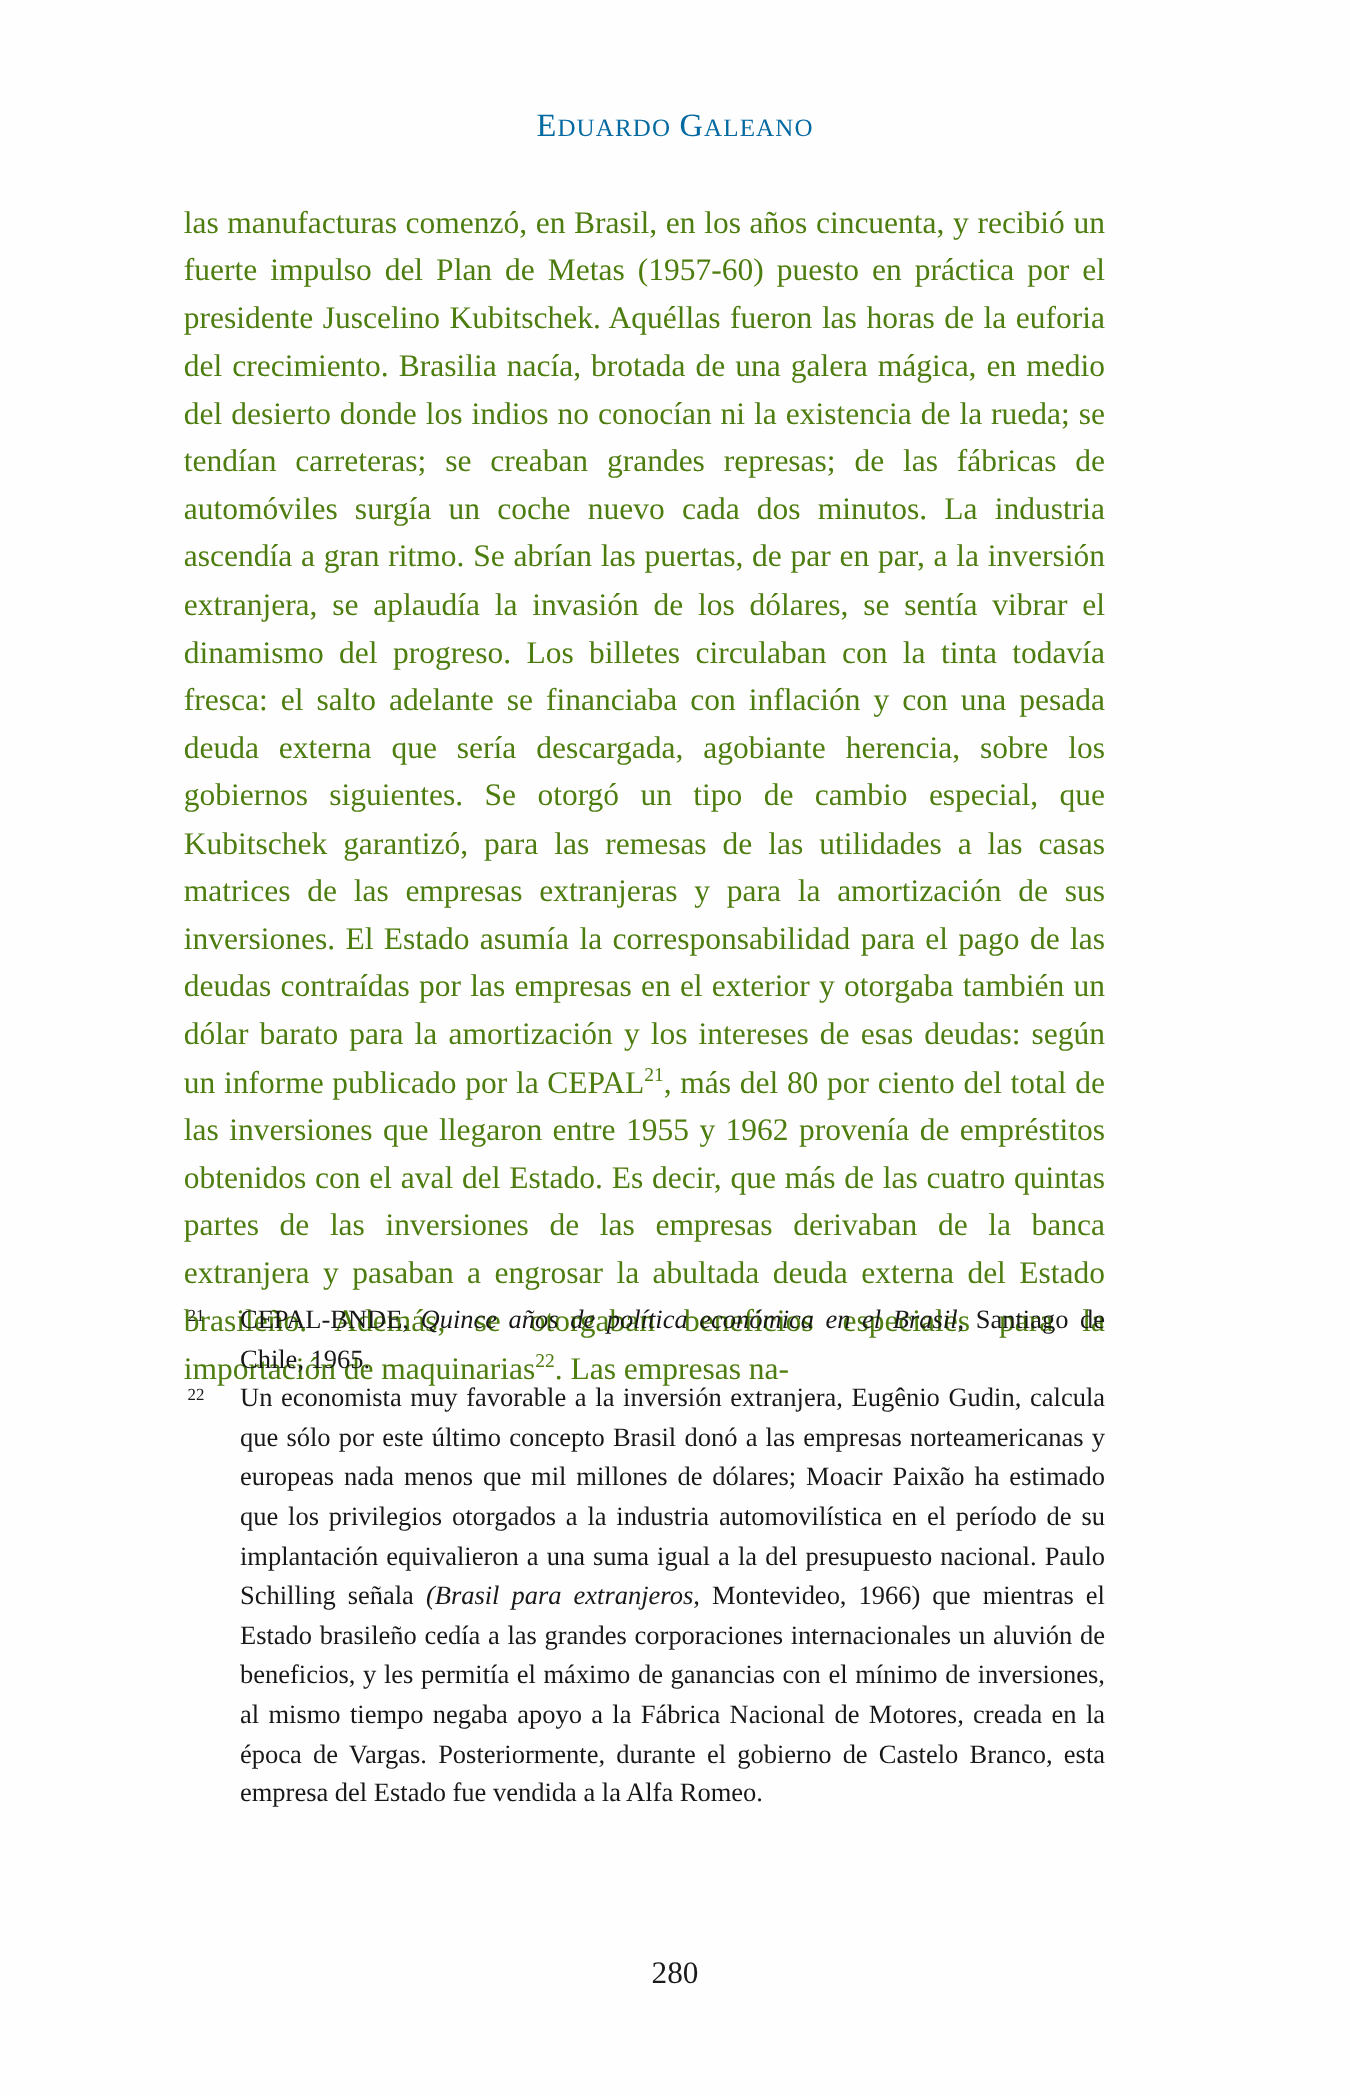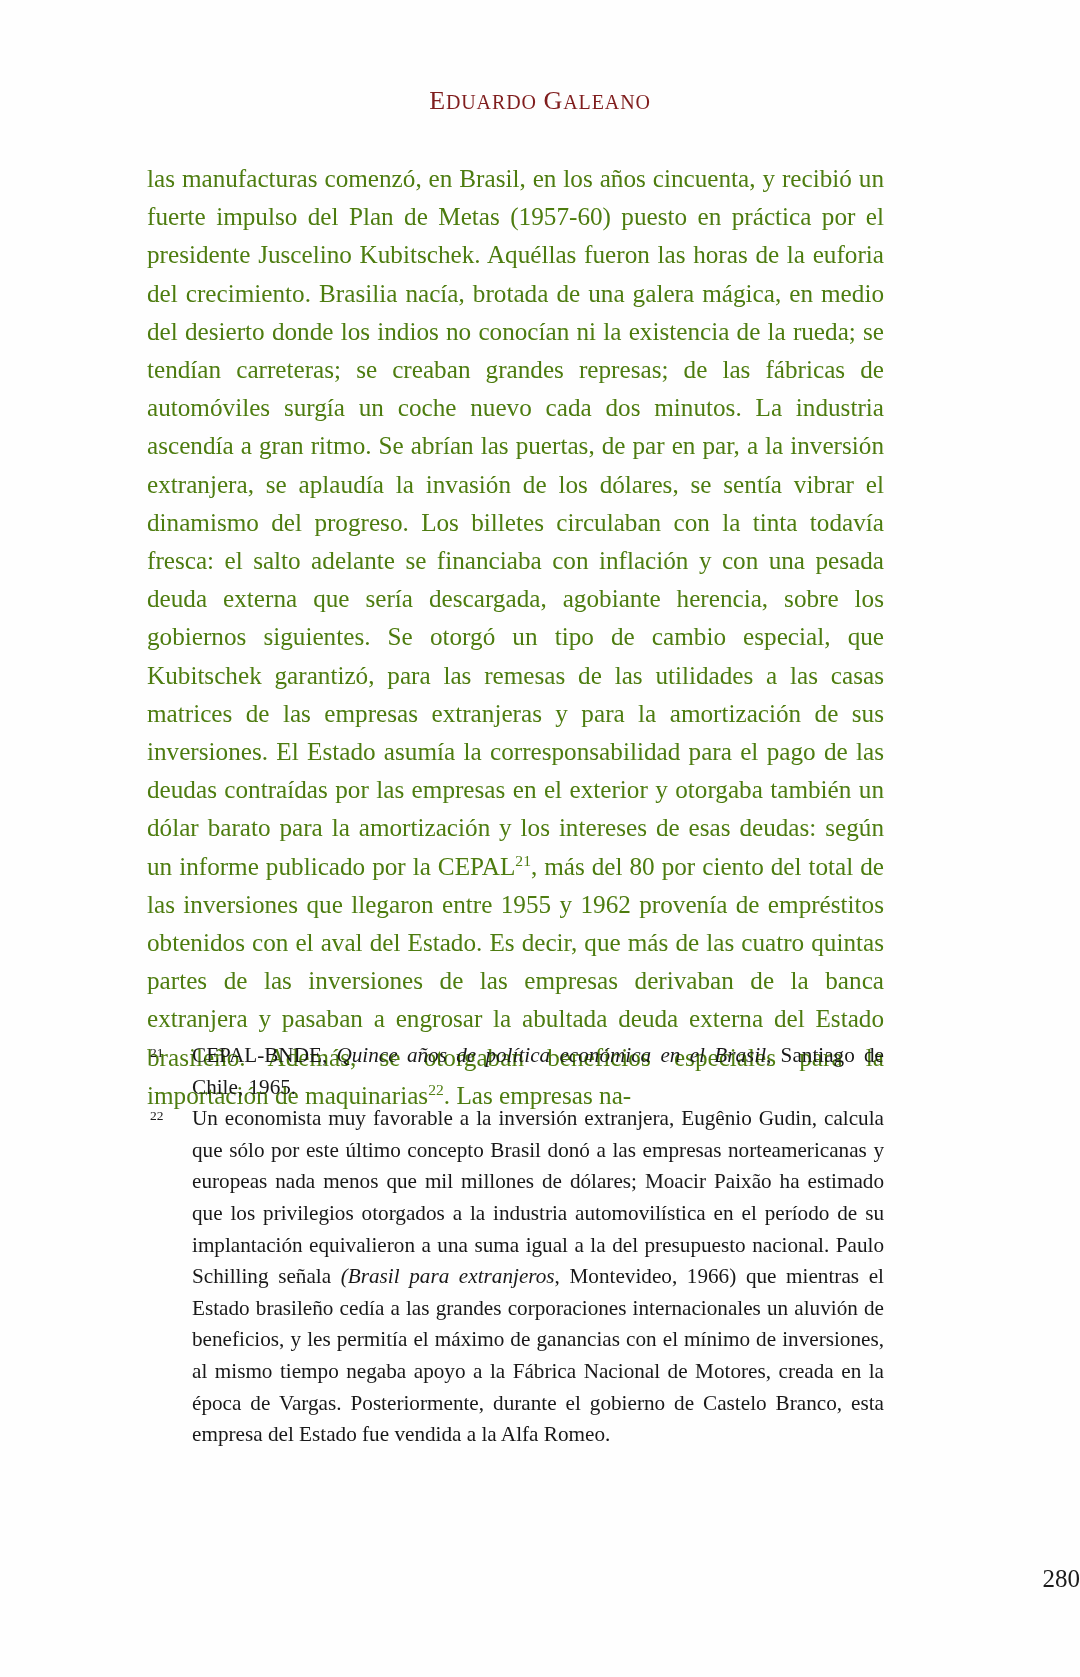--- a/index.html
+++ b/index.html
@@ -18,21 +18,21 @@
   }
   .running-head {
     position: absolute;
     top: 86px;
     left: 0;
     width: 1080px;
     text-align: center;
     font-family: "Liberation Serif", "DejaVu Serif", serif;
     font-size: 23px;
     letter-spacing: 0.9px;
-    color: #7f1d1d;
+    color: #0369a1;
   }
   .running-head .cap {
     font-size: 26px;
   }
   .running-head .sc {
     font-size: 20px;
   }
   .body-block {
     position: absolute;
     top: 160px;
@@ -80,21 +80,21 @@
     line-height: 26px;
     vertical-align: super;
   }
   .note i {
   }
   .folio {
     position: absolute;
     top: 1565px;
     left: 0;
     width: 1080px;
-    text-align: right;
+    text-align: center;
     font-family: "Liberation Serif", "DejaVu Serif", serif;
     font-size: 25px;
     color: #1b1b1b;
   }
 </style>
 </head>
 <body>
 
 <div class="page">
 

